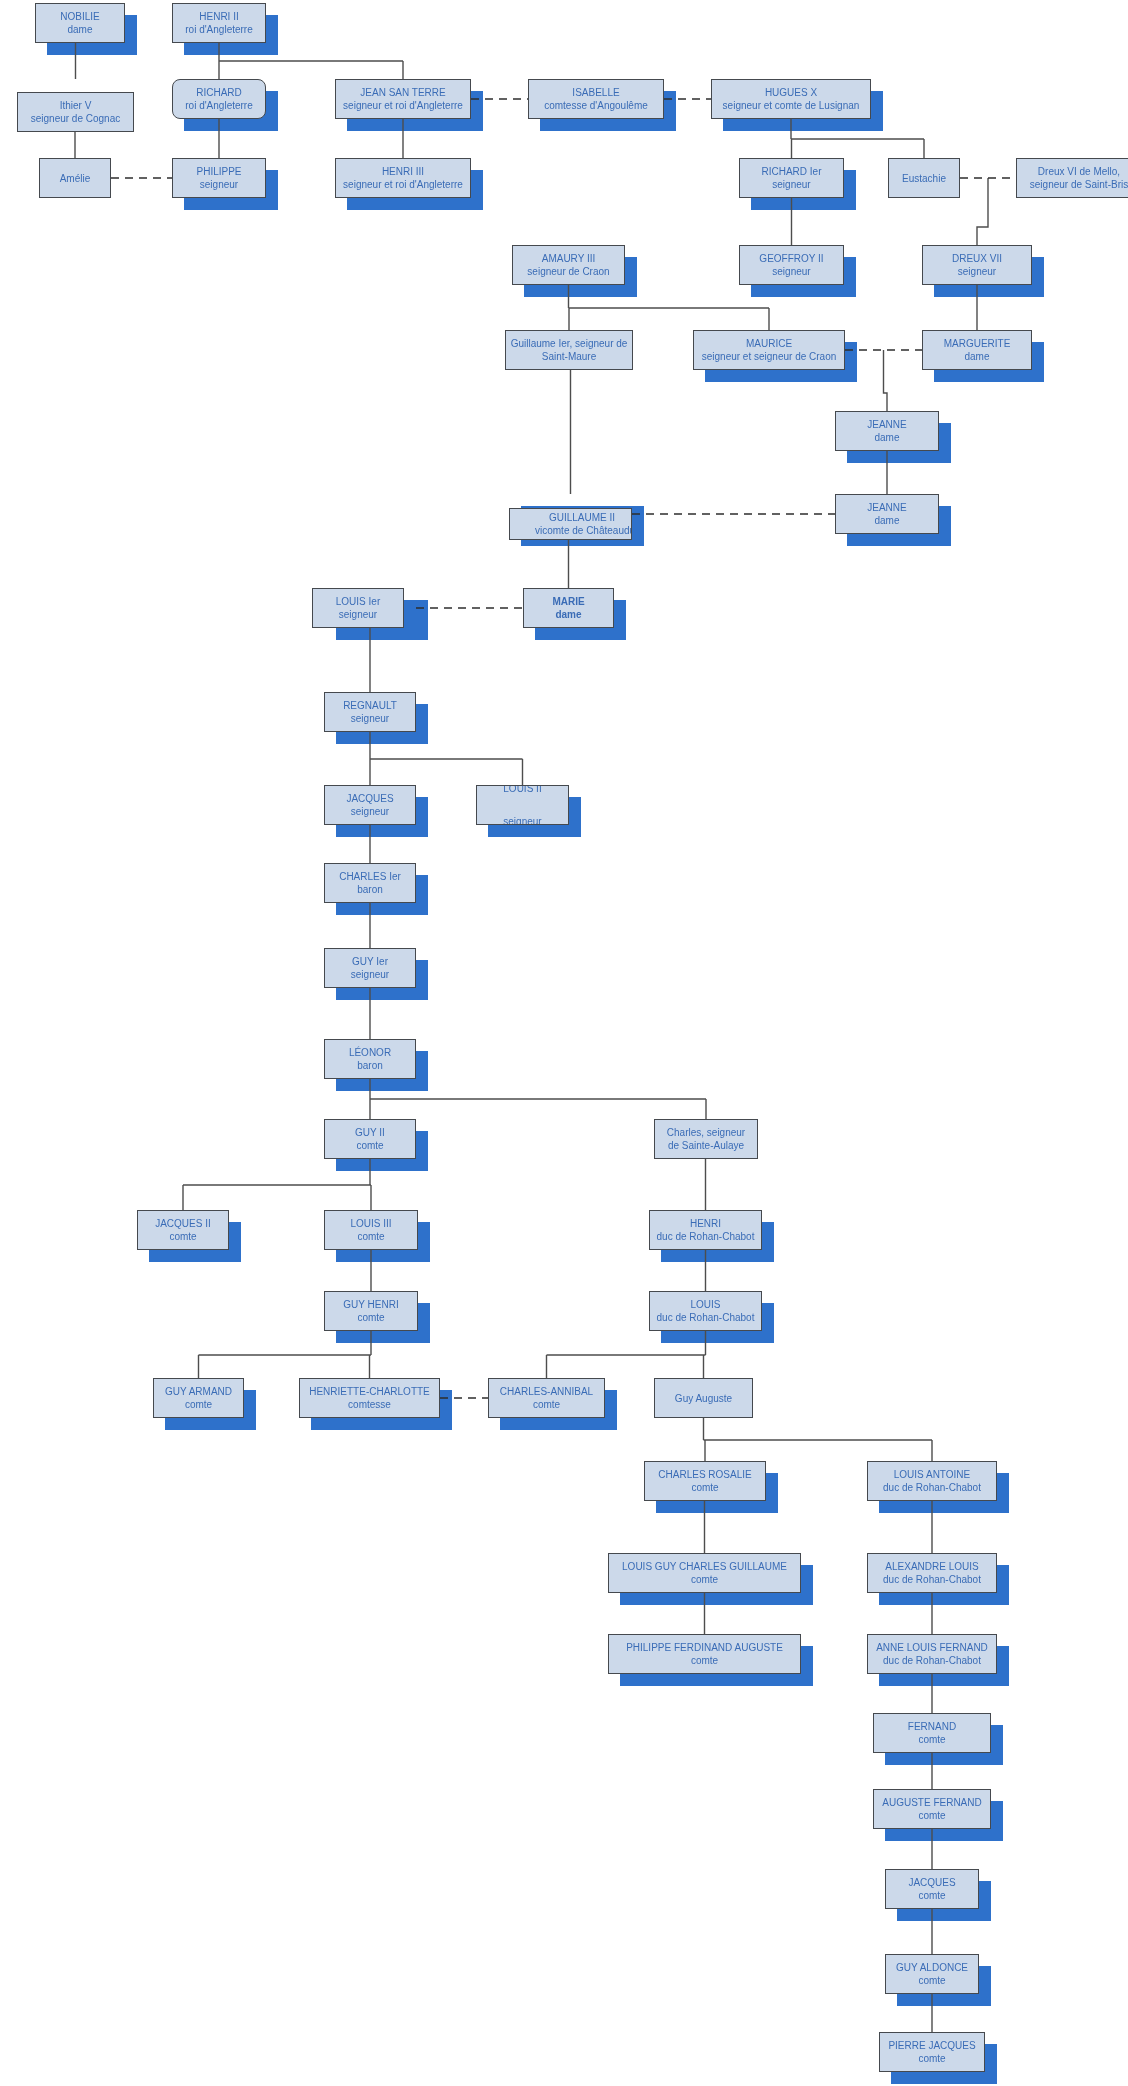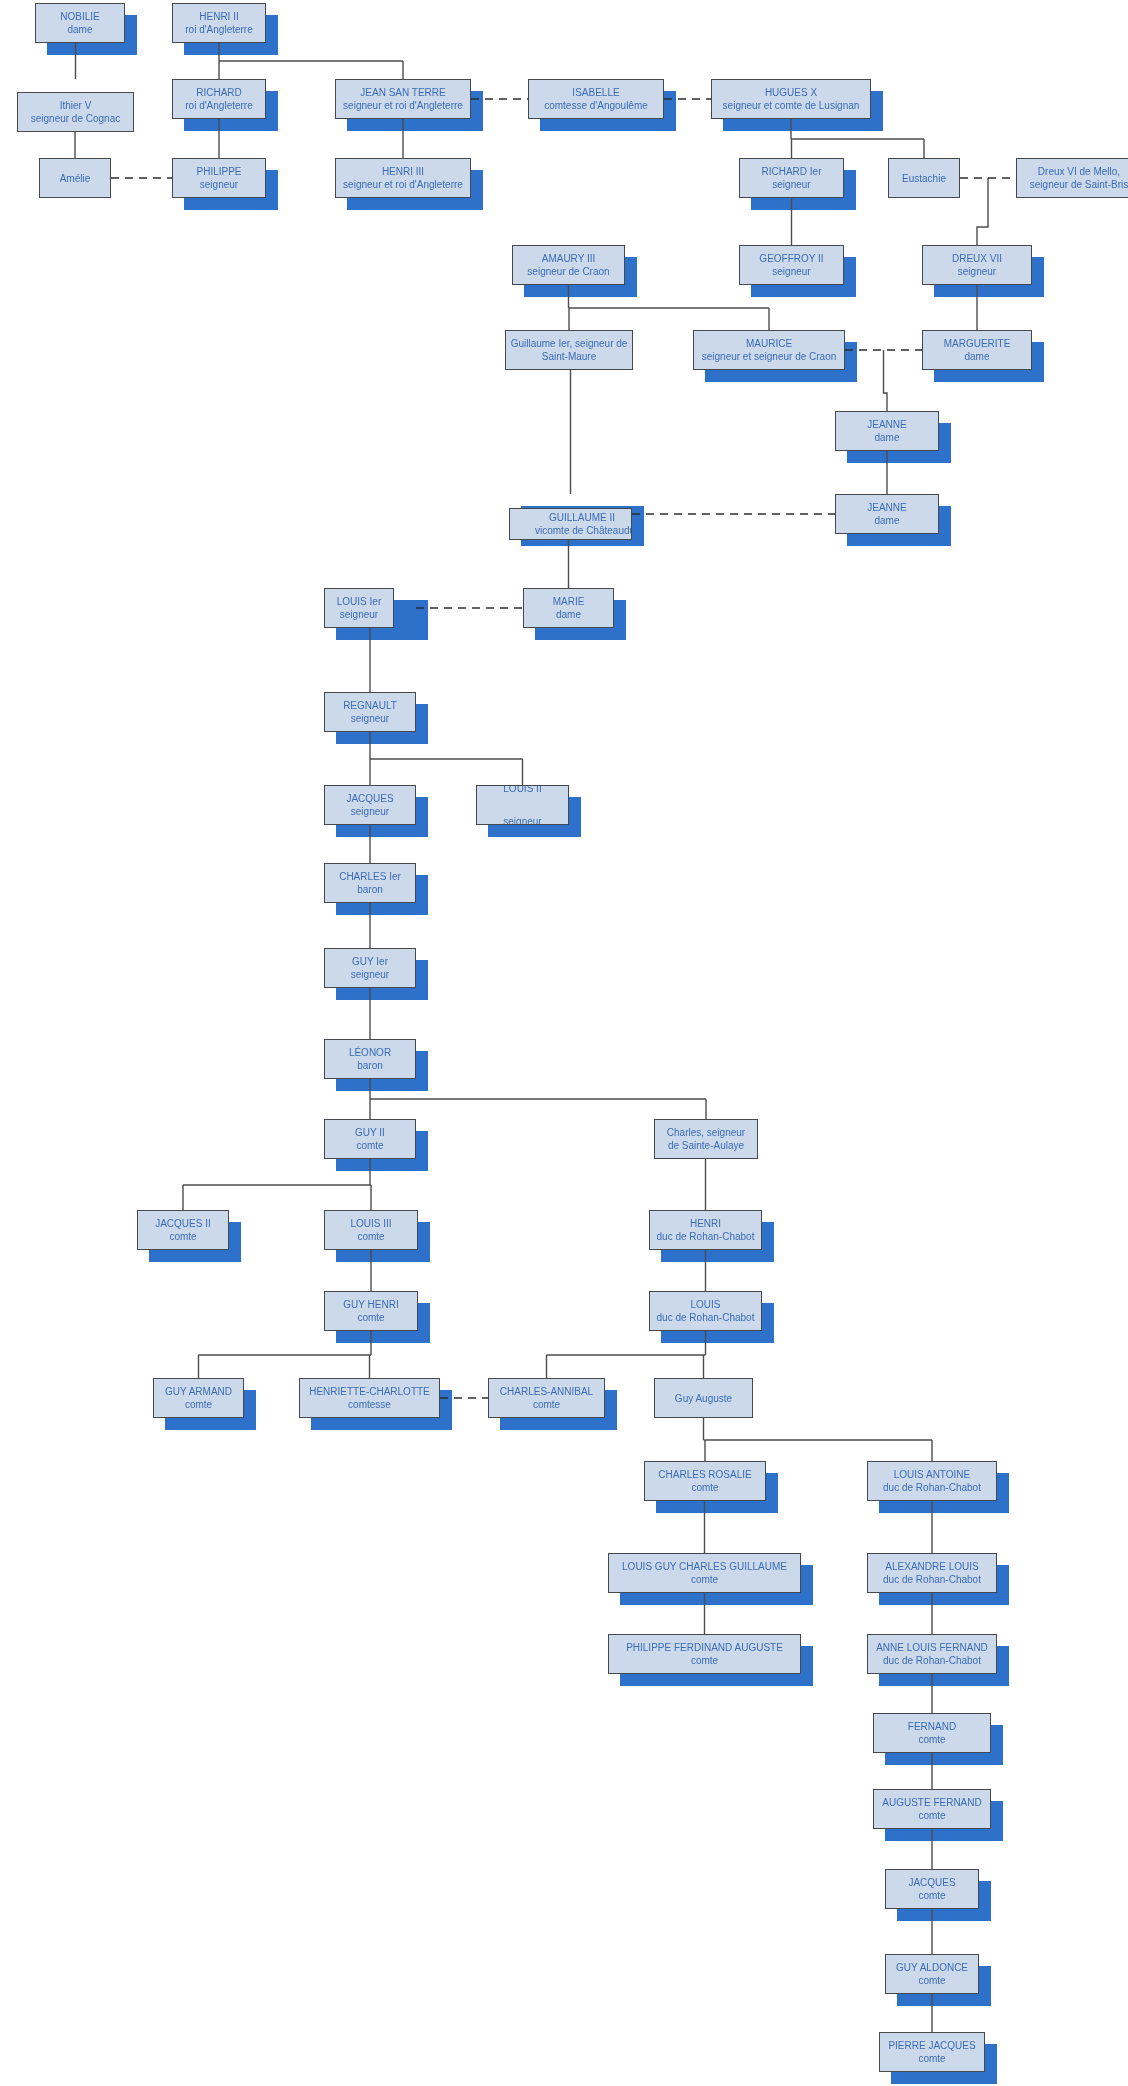--- a/index.html
+++ b/index.html
@@ -75,21 +75,21 @@
       <span>dame</span>
     </div>
     <div class="node" style="left: 156px; top: 3px; width: 94px; height: 40px;">
       <span>HENRI II</span>
       <span>roi d'Angleterre</span>
     </div>
     <div class="node" style="left: 1px; top: 92px; width: 117px; height: 40px;">
       <span>Ithier V</span>
       <span>seigneur de Cognac</span>
     </div>
-    <div class="node" style="left: 156px; top: 79px; width: 94px; height: 40px;">
+    <div class="node" style="left: 156px; top: 79px; width: 94px; height: 40px; border-radius: 8px;">
       <span>RICHARD</span>
       <span>roi d'Angleterre</span>
     </div>
     <div class="node" style="left: 319px; top: 79px; width: 136px; height: 40px;">
       <span>JEAN SAN TERRE</span>
       <span>seigneur et roi d'Angleterre</span>
     </div>
     <div class="node" style="left: 512px; top: 79px; width: 136px; height: 40px;">
       <span>ISABELLE</span>
       <span>comtesse d'Angoulême</span>
@@ -149,25 +149,25 @@
       <span>dame</span>
     </div>
     <div class="node" style="left: 493px; top: 508px; width: 123px; height: 32px; padding-left: 25px;">
       <span>GUILLAUME II</span>
       <span>vicomte de Châteaudun</span>
     </div>
     <div class="node" style="left: 819px; top: 494px; width: 104px; height: 40px;">
       <span>JEANNE</span>
       <span>dame</span>
     </div>
-    <div class="node" style="left: 308px; top: 588px; width: 70px; height: 40px;">
+    <div class="node" style="left: 296px; top: 588px; width: 92px; height: 40px;">
       <span>LOUIS Ier</span>
       <span>seigneur</span>
     </div>
-    <div class="node" style="left: 507px; top: 588px; width: 91px; height: 40px;">
+    <div class="node" style="left: 507px; top: 588px; width: 91px; height: 40px; font-weight: bold;">
       <span>MARIE</span>
       <span>dame</span>
     </div>
     <div class="node" style="left: 308px; top: 692px; width: 92px; height: 40px;">
       <span>REGNAULT</span>
       <span>seigneur</span>
     </div>
     <div class="node" style="left: 308px; top: 785px; width: 92px; height: 40px;">
       <span>JACQUES</span>
       <span>seigneur</span>

